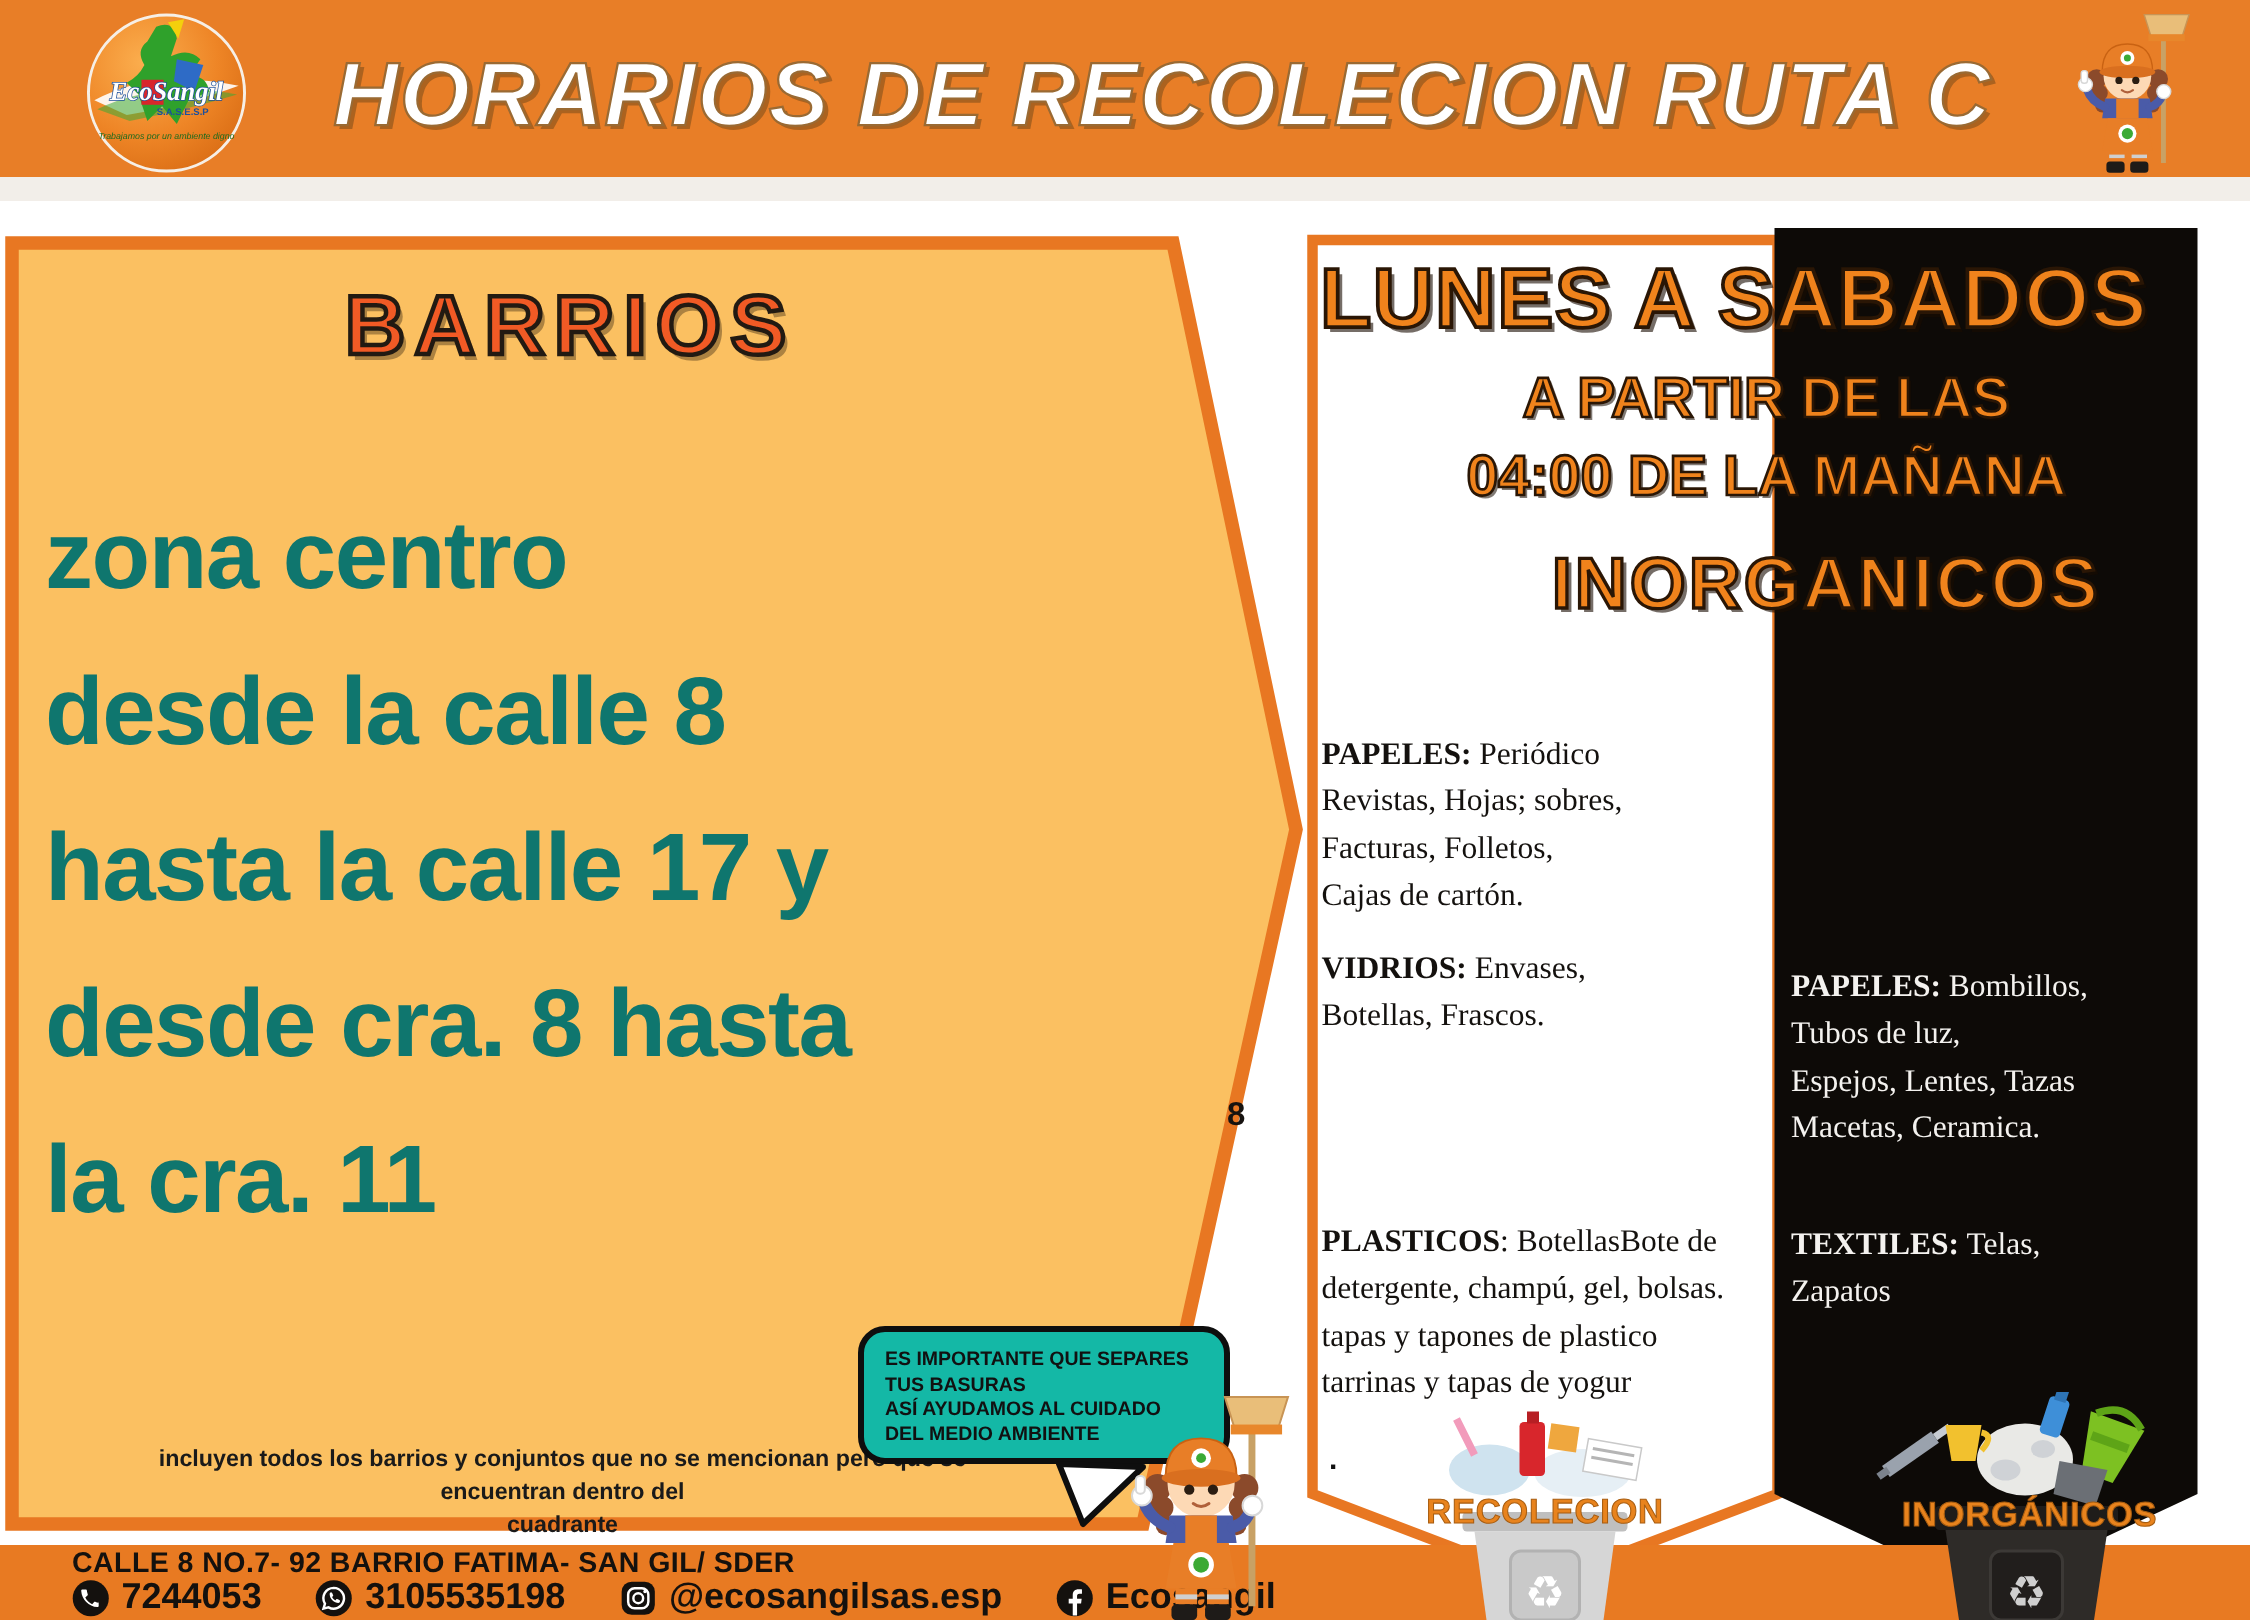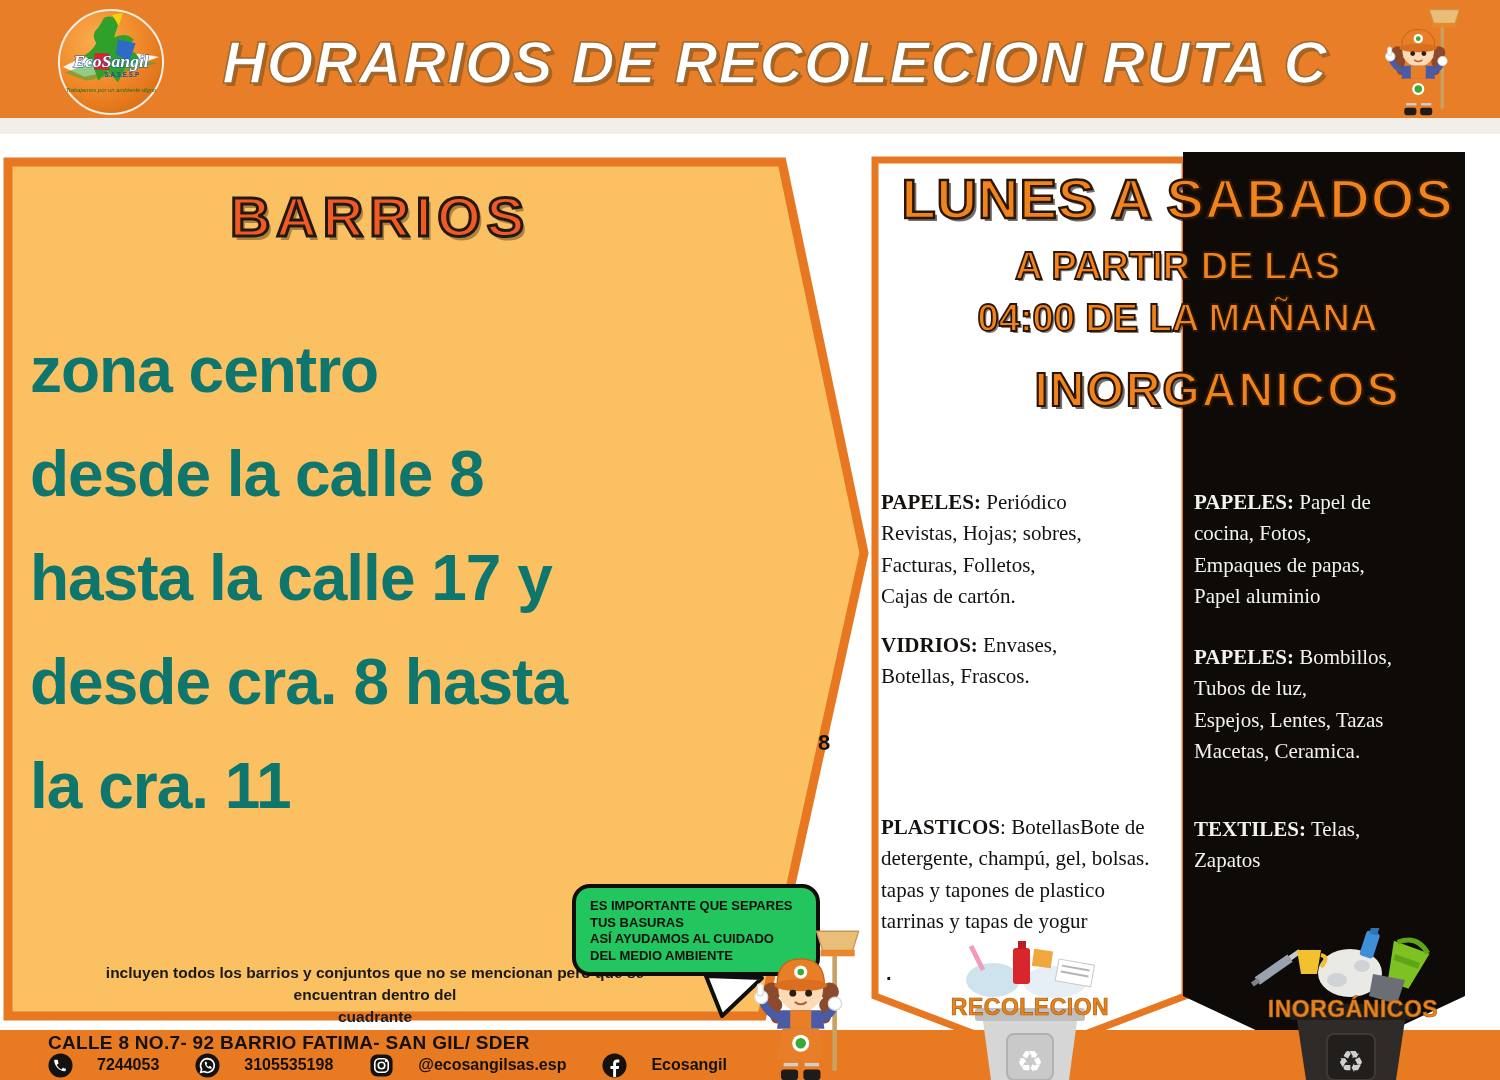--- a/index.html
+++ b/index.html
@@ -18,21 +18,21 @@
   .barrios-title{left:140px;top:184px;width:480px;text-align:center;font-size:56px;font-weight:800;
                  letter-spacing:6px;color:#F15A25;-webkit-text-stroke:3px #221a12;
                  text-shadow:3px 4px 0 rgba(25,15,5,.35);}
   .barrios-body{left:30px;top:318px;width:780px;font-size:64px;font-weight:800;color:#0f766e;
                 line-height:104px;white-space:pre-line;letter-spacing:-1px;}
   .page-number{left:818px;top:730px;font-size:22px;font-weight:800;color:#171310;}
   .footnote{left:70px;top:962px;width:610px;text-align:center;font-size:15.5px;font-weight:700;
             color:#1a1a1a;line-height:22px;white-space:pre-line;}
 
   
-  .days-heading{left:880px;top:166px;width:595px;text-align:center;font-size:56px;font-weight:800;
+  .days-heading{left:880px;top:166px;width:595px;font-size:56px;font-weight:800;
                 color:#F0831C;-webkit-text-stroke:2.5px #2a1605;letter-spacing:1px;
                 text-shadow:3px 3px 0 rgba(25,12,2,.6);white-space:nowrap;}
   .time-heading{left:880px;top:240px;width:595px;text-align:center;font-size:38px;font-weight:800;
                 color:#F0831C;-webkit-text-stroke:1.8px #2a1605;line-height:52px;white-space:pre-line;
                 text-shadow:2px 2px 0 rgba(25,12,2,.55);}
   .category-heading{left:920px;top:362px;width:595px;text-align:center;font-size:48px;font-weight:800;
                 color:#F0831C;-webkit-text-stroke:2.2px #2a1605;letter-spacing:2px;
                 text-shadow:3px 3px 0 rgba(25,12,2,.6);white-space:nowrap;}
 
   
@@ -40,29 +40,29 @@
   .sec .lab{font-weight:700;}
   .sec-white{color:#14110e;width:300px;left:881px;}
   .sec-black{color:#f4f2ef;width:272px;left:1194px;}
   .stray-dot{left:886px;top:962px;font-size:20px;font-weight:700;color:#111;}
 
   
   .bin-label{font-size:23px;font-weight:800;color:#E8831D;text-align:center;letter-spacing:.5px;
              -webkit-text-stroke:.7px #a85d10;}
 
   
-  .speech-bubble{left:572px;top:884px;width:218px;background:#22c55e;border:4px solid #0e0e0e;
+  .speech-bubble{left:572px;top:884px;width:218px;background:#14b8a6;border:4px solid #0e0e0e;
                  border-radius:18px;padding:10px 8px 8px 14px;font-size:13px;font-weight:700;
                  color:#111;line-height:16.5px;white-space:pre-line;z-index:6;}
 
   
   .footer{left:0;top:1030px;width:1500px;height:50px;background:#E87A22;}
   .footer-address{left:48px;top:1032px;font-size:19px;font-weight:800;color:#14110e;letter-spacing:.3px;}
   .contacts{left:48px;top:1052px;display:flex;gap:36px;align-items:center;height:26px;}
-  .contact{display:flex;align-items:center;gap:24px;font-size:16px;font-weight:800;color:#14110e;}
+  .contact{display:flex;align-items:center;gap:8px;font-size:24px;font-weight:800;color:#14110e;}
   .contact svg{display:block;}
 </style>
 </head>
 <body>
 
 <div id="stage">
 
   <svg width="0" height="0" style="position:absolute">
     <defs>
       <radialGradient id="lg" cx="35%" cy="30%" r="80%">
@@ -166,26 +166,20 @@
 Botellas, Frascos.</span>
   </div>
   <div class="abs sec sec-white" style="top:780px">
     <span class="lab">PLASTICOS</span><span>: BotellasBote de
 detergente, champú, gel, bolsas.
 tapas y tapones de plastico
 tarrinas y tapas de yogur</span>
   </div>
   <div class="abs stray-dot">.</div>
 
-  <div class="abs sec sec-black" style="top:455px">
-    <span class="lab">PAPELES:</span><span>  Papel de
-cocina, Fotos,
-Empaques de papas,
-Papel aluminio</span>
-  </div>
   <div class="abs sec sec-black" style="top:782px">
     <span class="lab">TEXTILES:</span><span> Telas,
 Zapatos</span>
   </div>
   <div class="abs sec sec-black" style="top:610px">
     <span class="lab">PAPELES:</span><span> Bombillos,
 Tubos de luz,
 Espejos, Lentes, Tazas
 Macetas, Ceramica.</span>
   </div>

